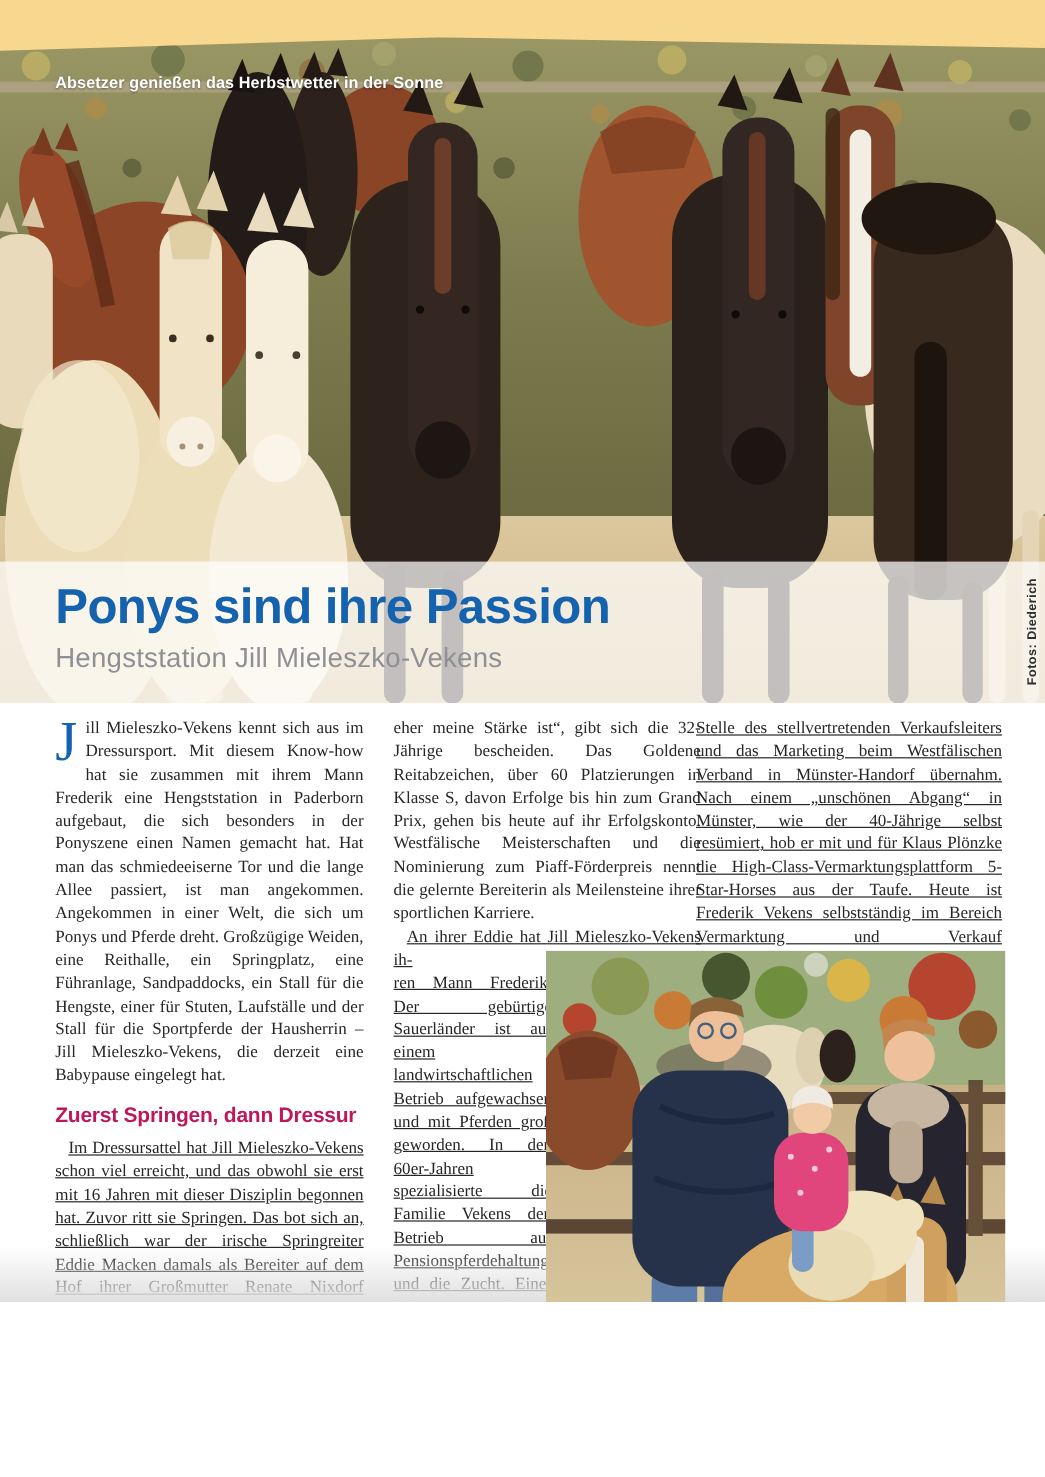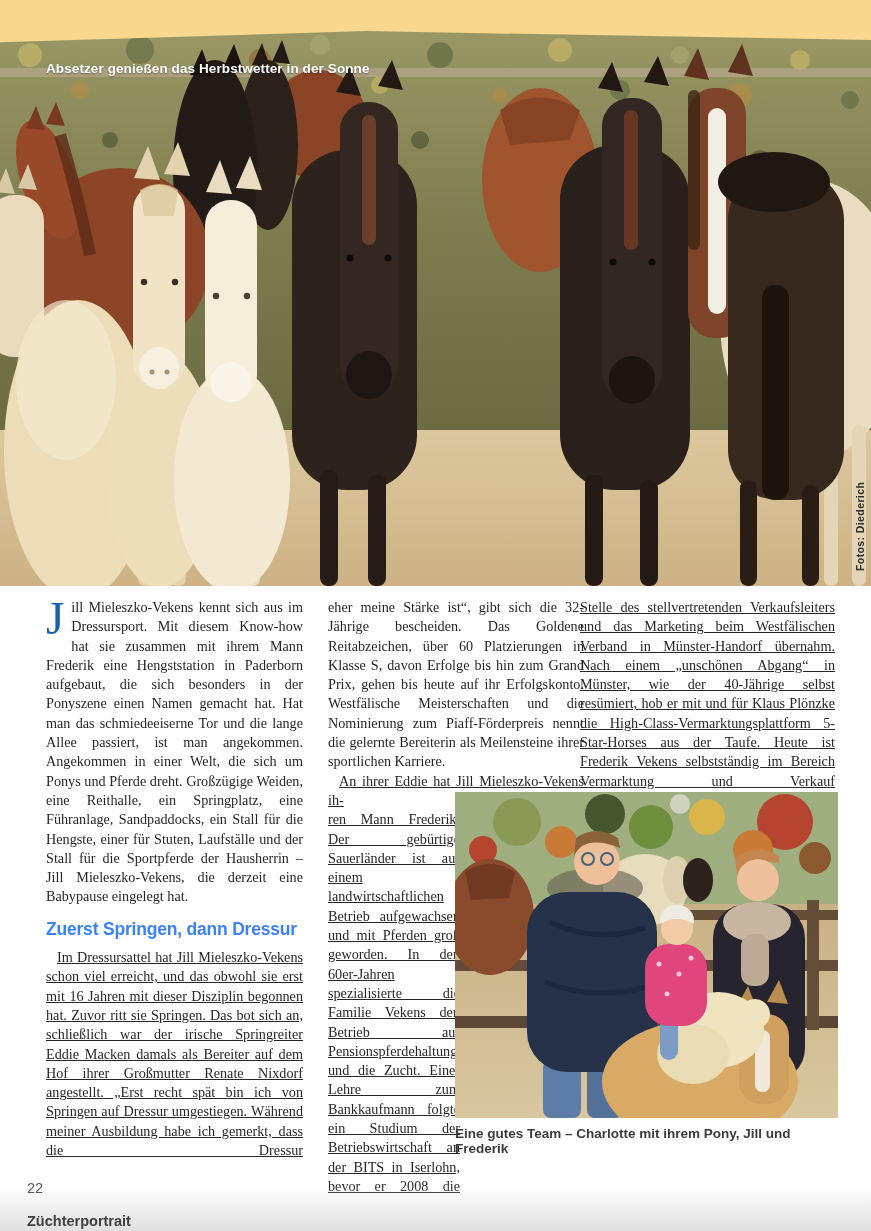--- a/index.html
+++ b/index.html
@@ -1,18 +1,18 @@
 <!DOCTYPE html>
 <html lang="de"><head>
 <meta charset="utf-8">
 <style>
   * { margin:0; padding:0; box-sizing:border-box; }
   html,body { background:#ffffff; }
   .page {
-    position:relative; width:871px; height:1231px; margin:0 auto;
+    position:relative; width:871px; height:1085px; margin:0 auto;
     background:#ffffff; overflow:hidden;
     font-family:"Liberation Sans", sans-serif;
   }
   
   .yellow-band { position:absolute; left:0; top:0; width:871px; height:46px; background:#f8d88e; }
   
   .main-photo {
     position:absolute; left:0; top:30px; width:871px; height:556px;
     clip-path:polygon(0 2.2%, 42% 0.2%, 100% 1.8%, 100% 100%, 0 100%);
   }
@@ -46,21 +46,21 @@
   .col3 { left:534px; width:255px; }
   .col p { text-align:justify; hyphens:auto; -webkit-hyphens:auto; }
   .col p.cont { text-align-last:justify;text-decoration:underline; }
   .col p.indent { text-indent:11px; }
   .dropcap {
     float:left; color:#1563ae; font-size:47px; line-height:37px;
     padding:2px 7px 0 0; font-family:"Liberation Serif", serif;
   }
   .section-heading {
     font-family:"Liberation Sans", sans-serif; font-size:17.5px; font-weight:bold;
-    color:#3b82f6; margin:13px 0 9px 0; letter-spacing:-.2px;
+    color:#be185d; margin:13px 0 9px 0; letter-spacing:-.2px;
   }
   .narrow { width:132px; }
   
   .inset { position:absolute; left:455px; top:792px; width:383px; z-index:3; }
   .inset .inset-img { width:383px; height:326px; overflow:hidden; }
   .inset svg { display:block; width:100%; height:100%; }
   .inset figcaption {
     margin-top:8px; font-family:"Liberation Sans", sans-serif;
     font-size:13.5px; font-weight:bold; color:#3b3b3b;
   }
@@ -222,20 +222,24 @@
         <ellipse cx="774" cy="152" rx="56" ry="30" fill="#201711"></ellipse>
         <rect x="762" y="255" width="27" height="215" rx="13" fill="#1d140e"></rect>
         <rect x="740" y="450" width="17" height="106" rx="8" fill="#2a1d15"></rect>
         <rect x="802" y="455" width="17" height="101" rx="8" fill="#2a1d15"></rect>
       </g>
     </svg>
   </div>
 
   <div class="photo-caption-top">Absetzer genießen das Herbstwetter in der Sonne</div>
 
+  <div class="title-band">
+    <h1>Ponys sind ihre Passion</h1>
+    <h2>Hengststation Jill Mieleszko-Vekens</h2>
+  </div>
   <div class="credit">Fotos: Diederich</div>
 
   <div class="article">
     <div class="col col1">
       <p><span class="dropcap">J</span><span>ill Mieleszko-Vekens kennt sich aus im Dressursport. Mit diesem Know-how hat sie zusammen mit ihrem Mann Frederik eine Hengststation in Paderborn aufgebaut, die sich besonders in der Ponyszene einen Namen gemacht hat. Hat man das schmiedeeiserne Tor und die lange Allee passiert, ist man angekommen. Angekommen in einer Welt, die sich um Ponys und Pferde dreht. Großzügige Weiden, eine Reithalle, ein Springplatz, eine Führanlage, Sandpaddocks, ein Stall für die Hengste, einer für Stuten, Laufställe und der Stall für die Sportpferde der Hausherrin – Jill Mieleszko-Vekens, die derzeit eine Babypause eingelegt hat.</span></p>
       <h3 class="section-heading">Zuerst Springen, dann Dressur</h3>
       <p class="indent cont">Im Dressursattel hat Jill Mieleszko-Vekens schon viel erreicht, und das obwohl sie erst mit 16 Jahren mit dieser Disziplin begonnen hat. Zuvor ritt sie Springen. Das bot sich an, schließlich war der irische Springreiter Eddie Macken damals als Bereiter auf dem Hof ihrer Großmutter Renate Nixdorf angestellt. „Erst recht spät bin ich von Springen auf Dressur umgestiegen. Während meiner Ausbildung habe ich gemerkt, dass die Dressur</p>
     </div>
     <div class="col col2">
       <p>eher meine Stärke ist“, gibt sich die 32-Jährige bescheiden. Das Goldene Reitabzeichen, über 60 Platzierungen in Klasse S, davon Erfolge bis hin zum Grand Prix, gehen bis heute auf ihr Erfolgskonto. Westfälische Meisterschaften und die Nominierung zum Piaff-Förderpreis nennt die gelernte Bereiterin als Meilensteine ihrer sportlichen Karriere.</p>

